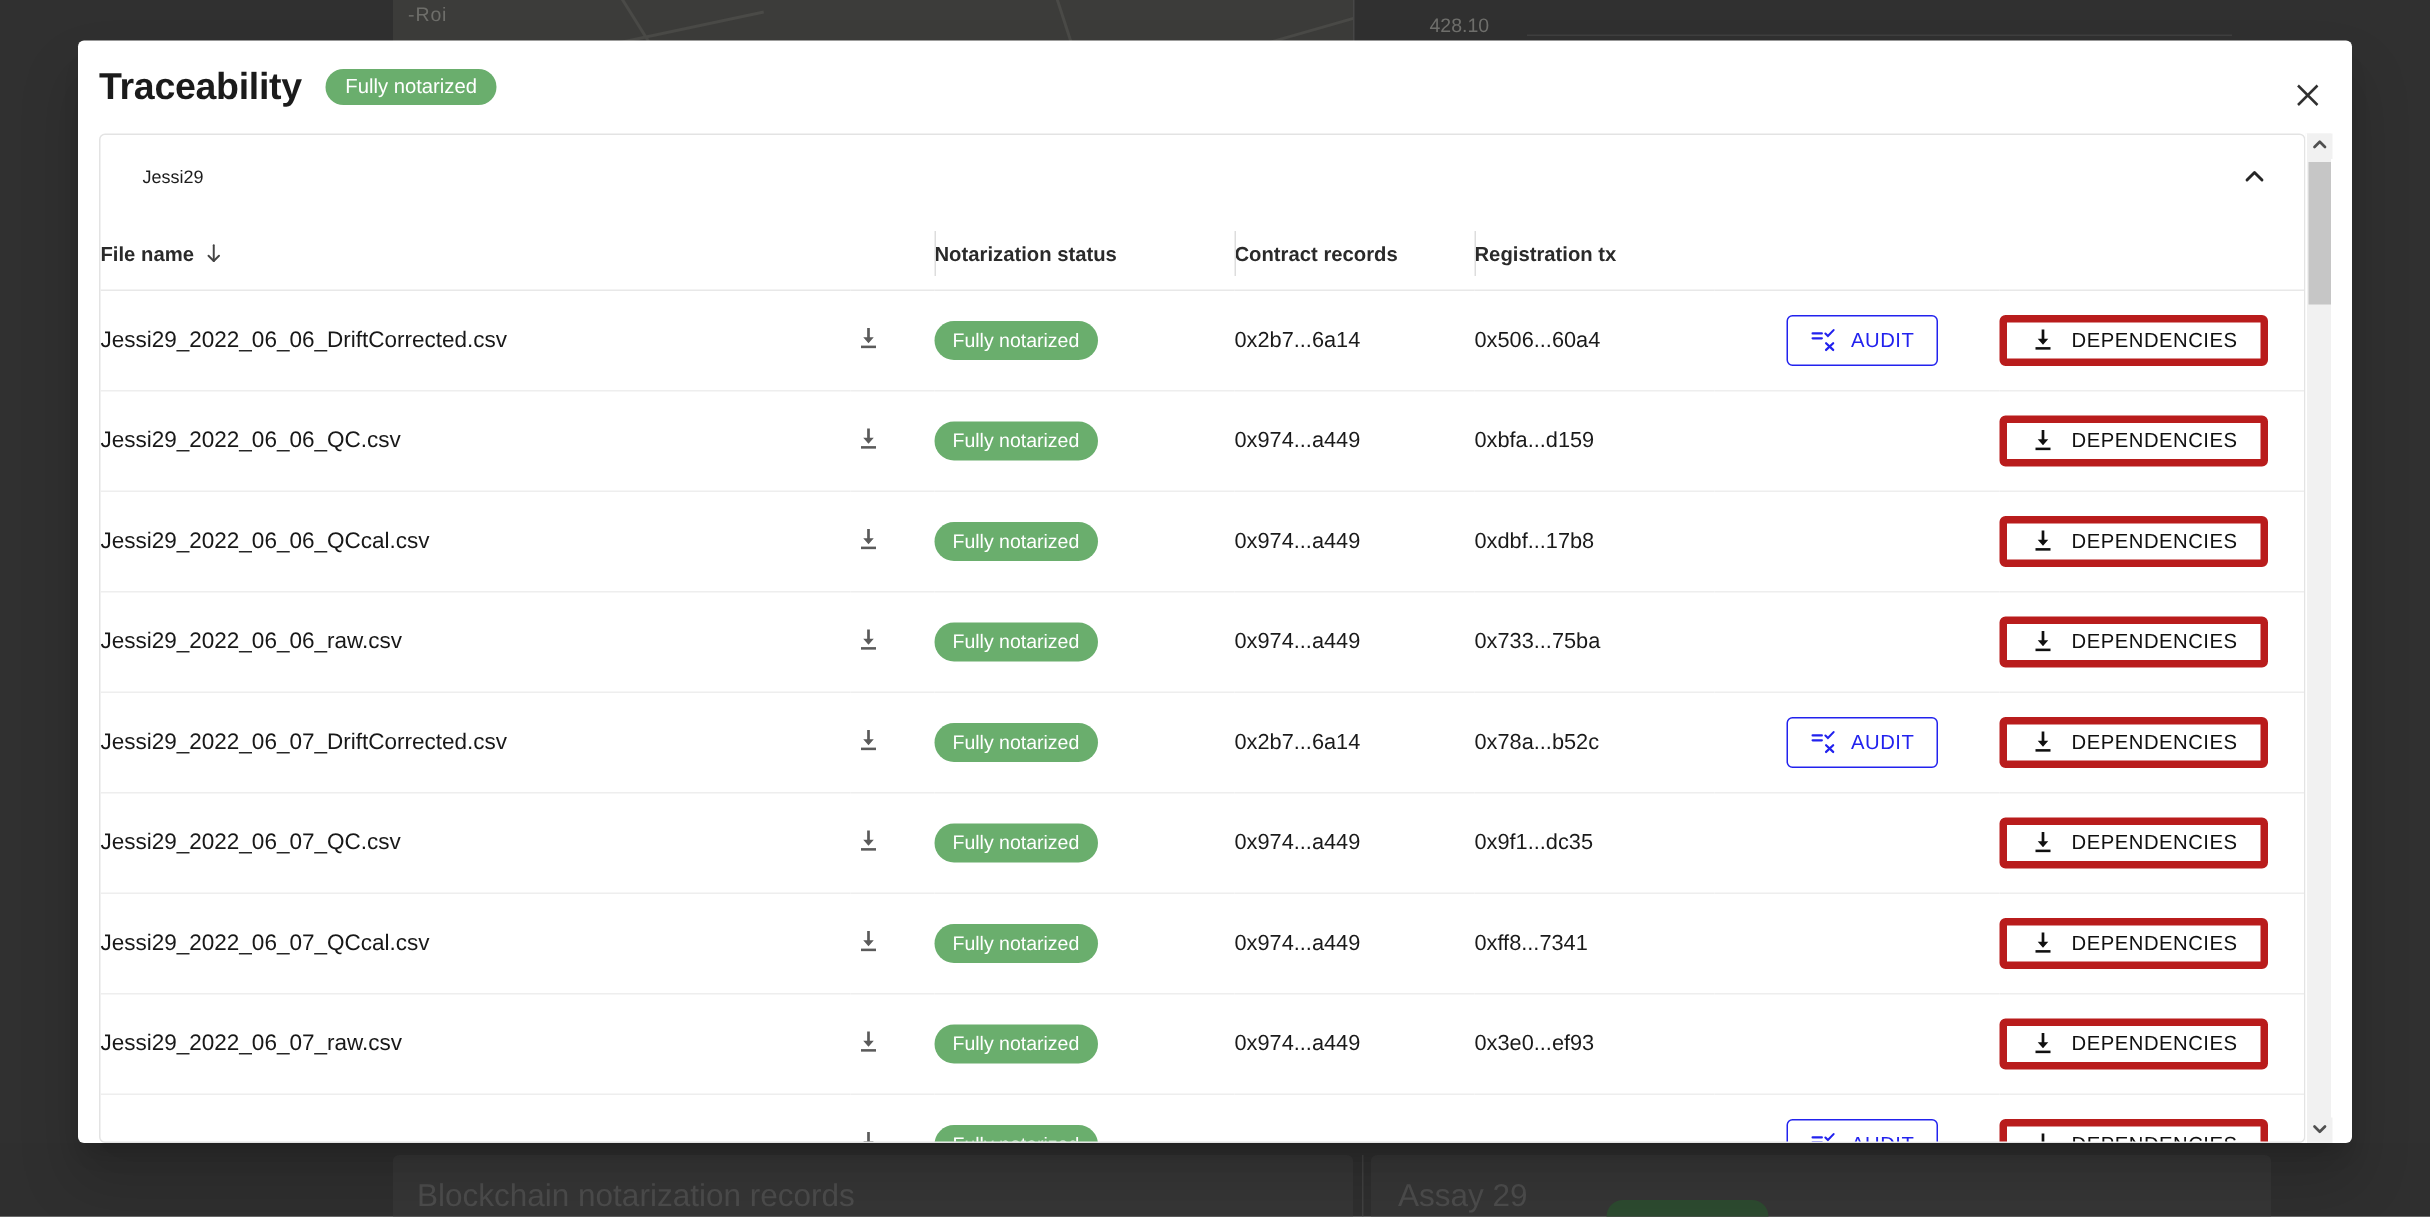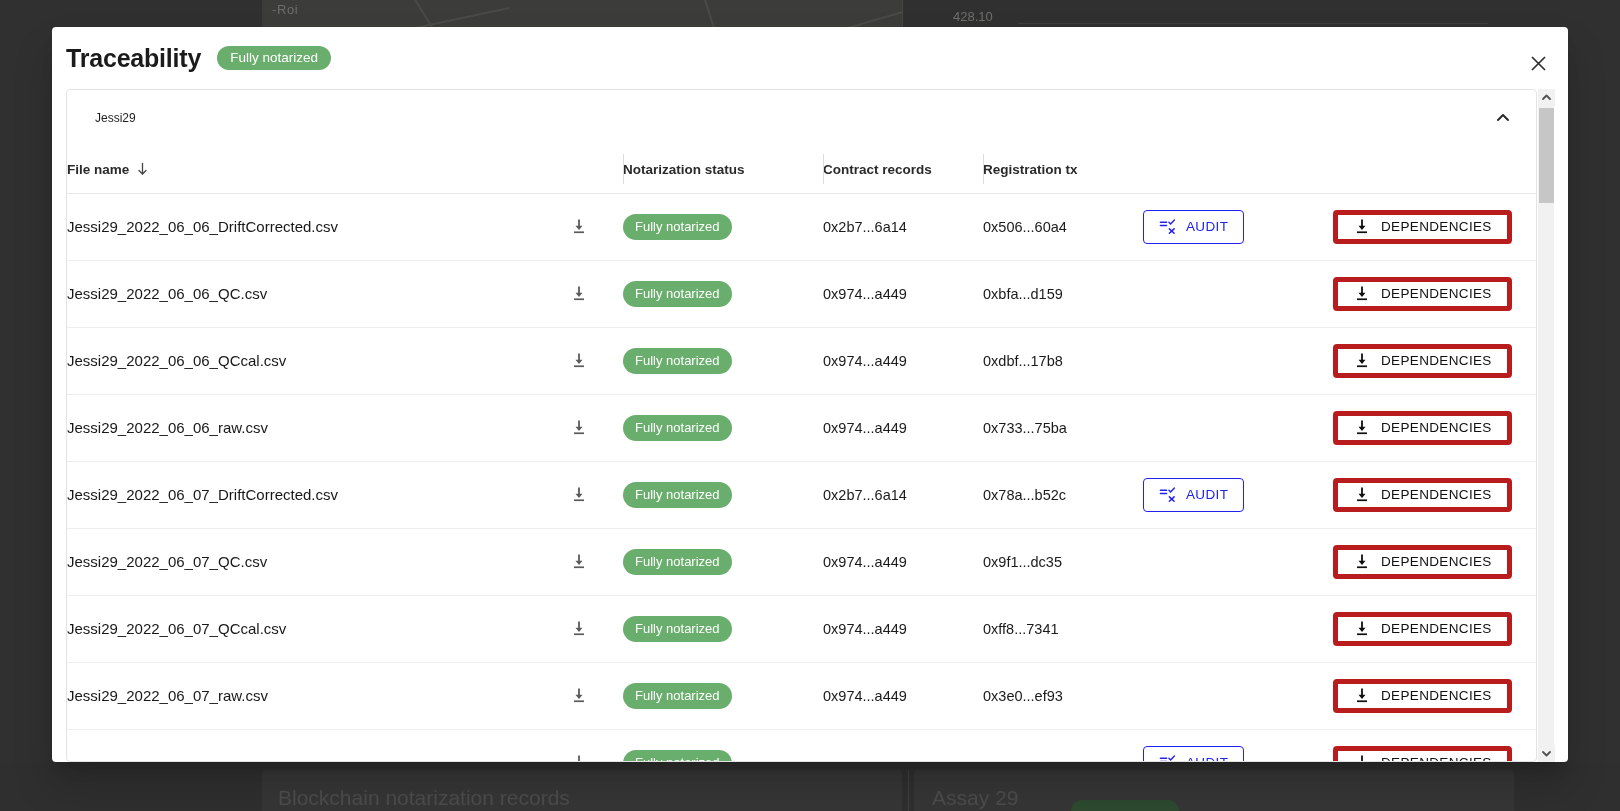--- a/index.html
+++ b/index.html
@@ -191,20 +191,21 @@
     background: #fff;
     font-size: 13.5px;
     letter-spacing: .35px;
     cursor: pointer;
     padding: 0 15px;
     white-space: nowrap;
   }
   .btn-audit {
     border: 1px solid #2222ee; color: #2222ee;
     min-width: 95px;
+    margin-left: 48px;
   }
   .btn-deps {
     border: 5px solid #b91c1c; color: #101010;
     min-width: 160px;
   }
   .btn svg { display: block; flex: 0 0 auto; }
   .btn-placeholder { display: inline-block; width: 1px; height: 1px; }
 </style>
 </head>
 <body>

